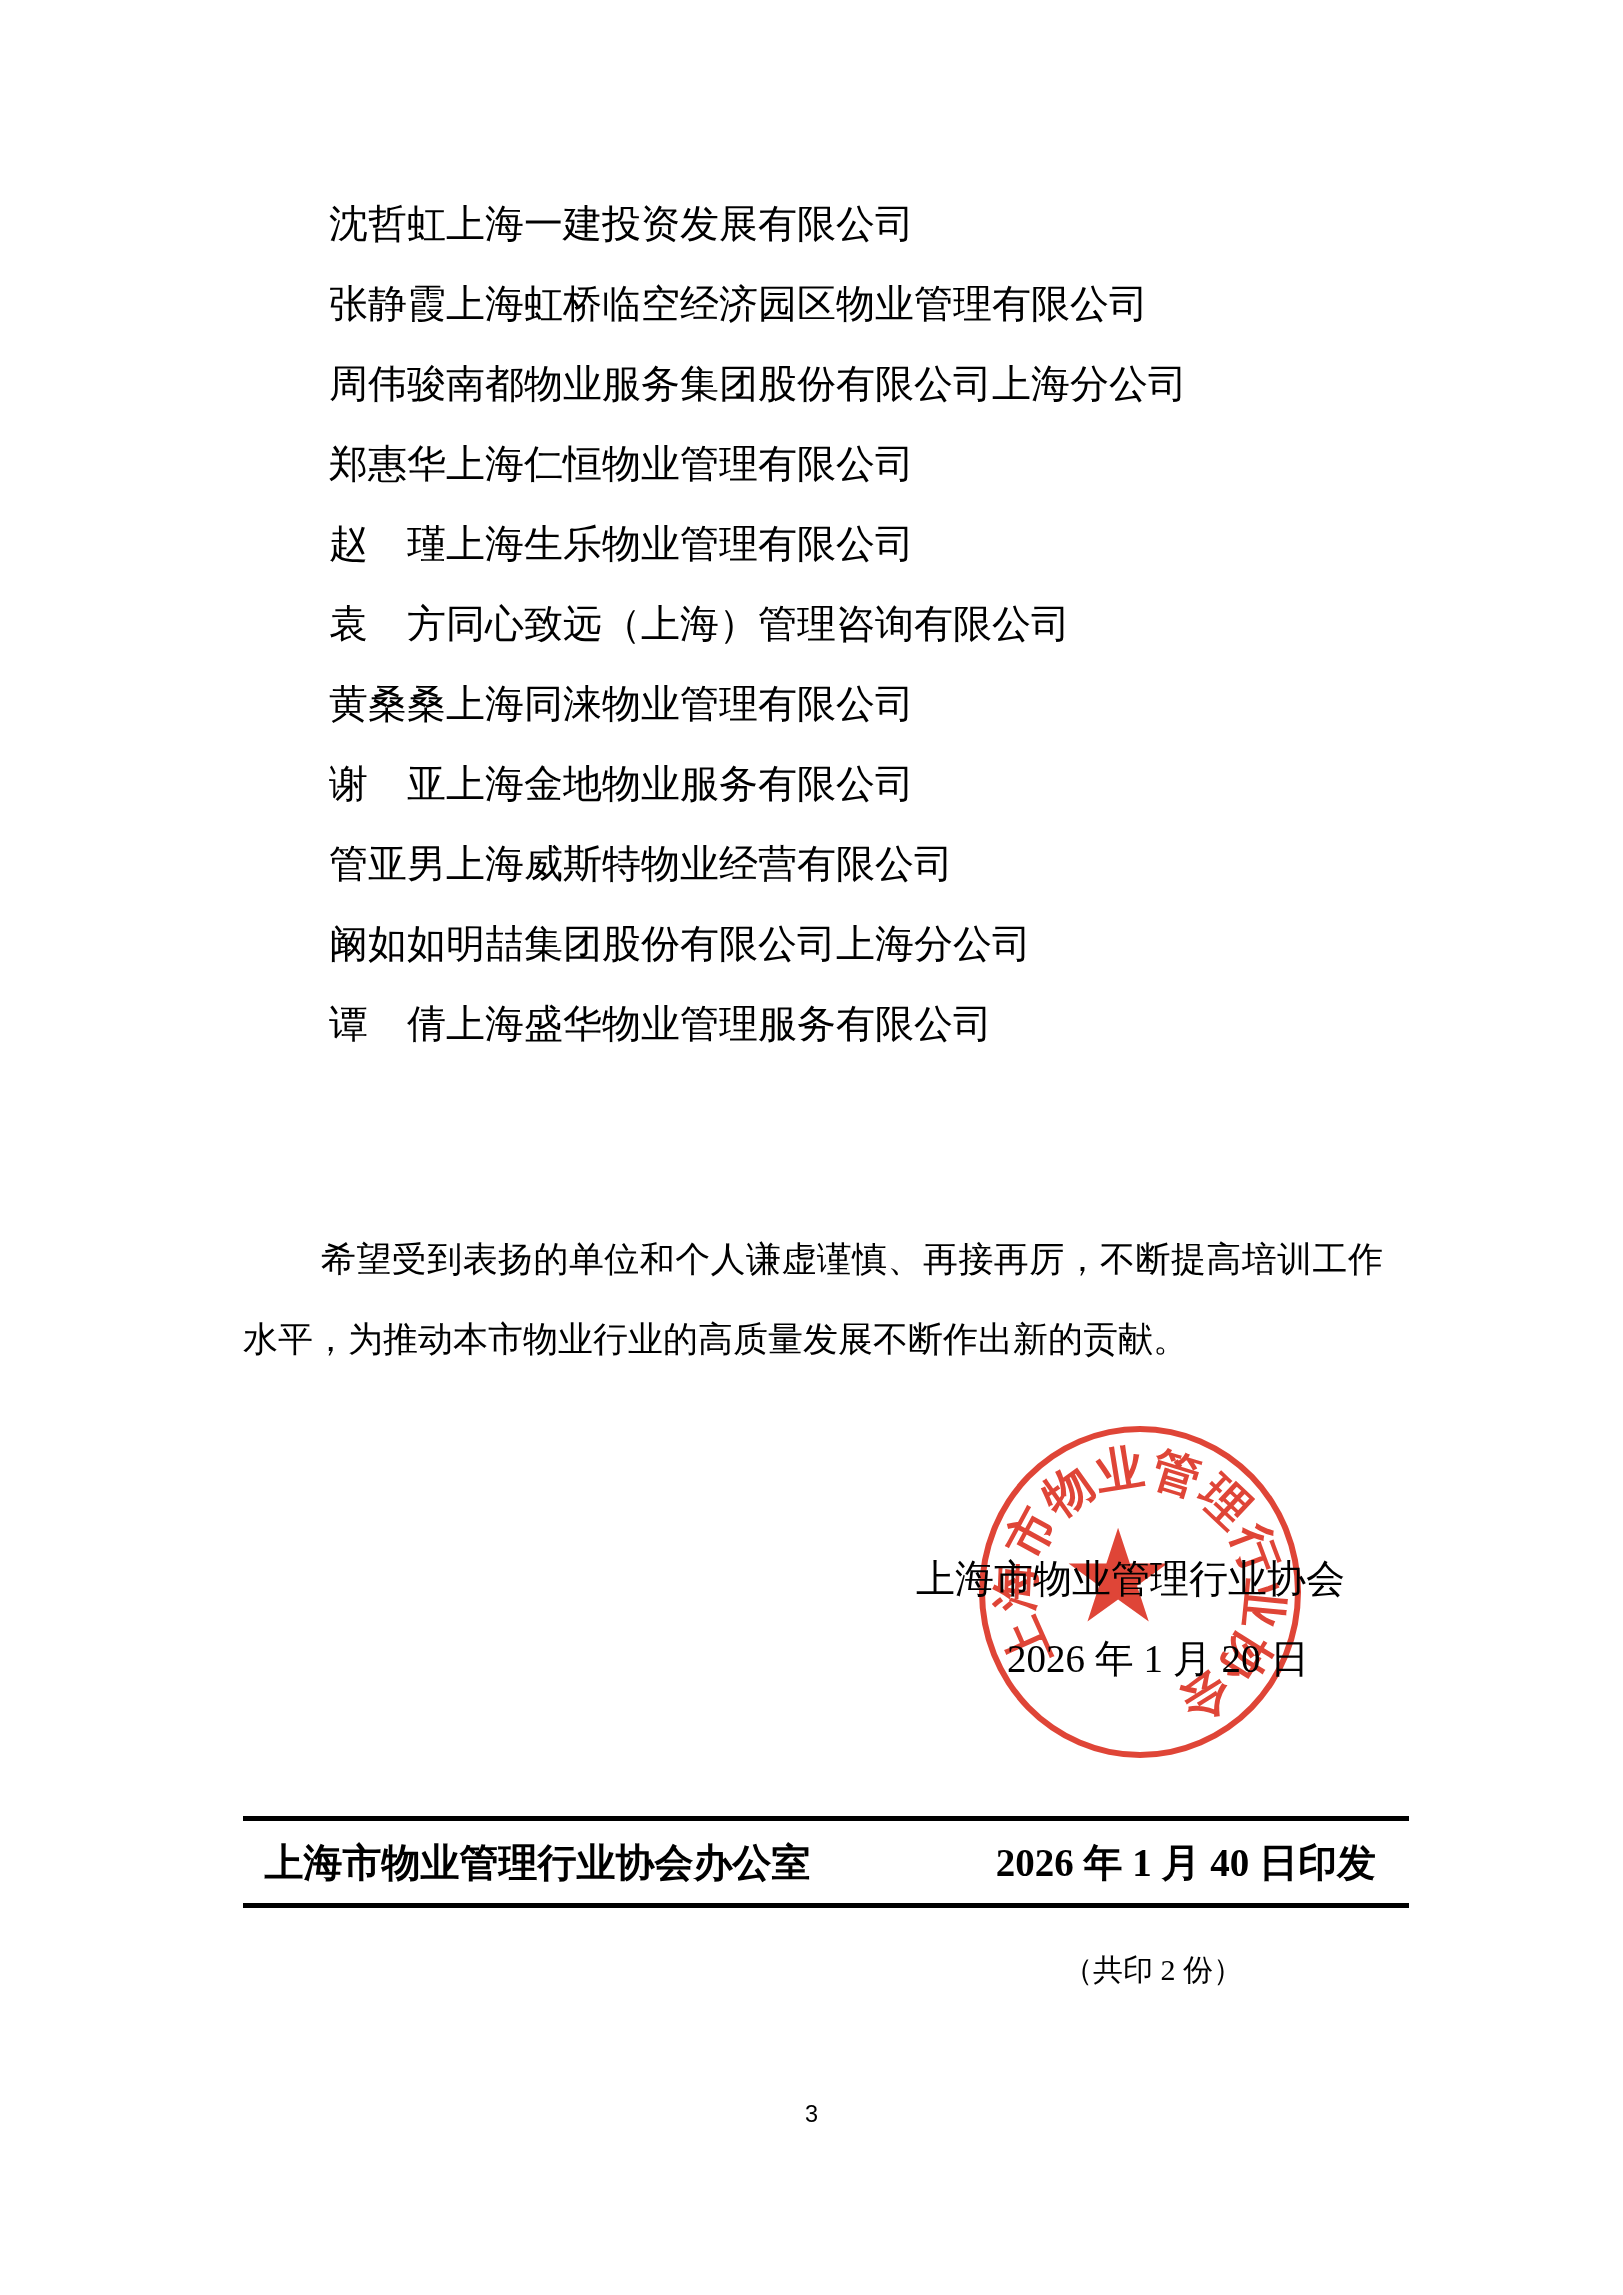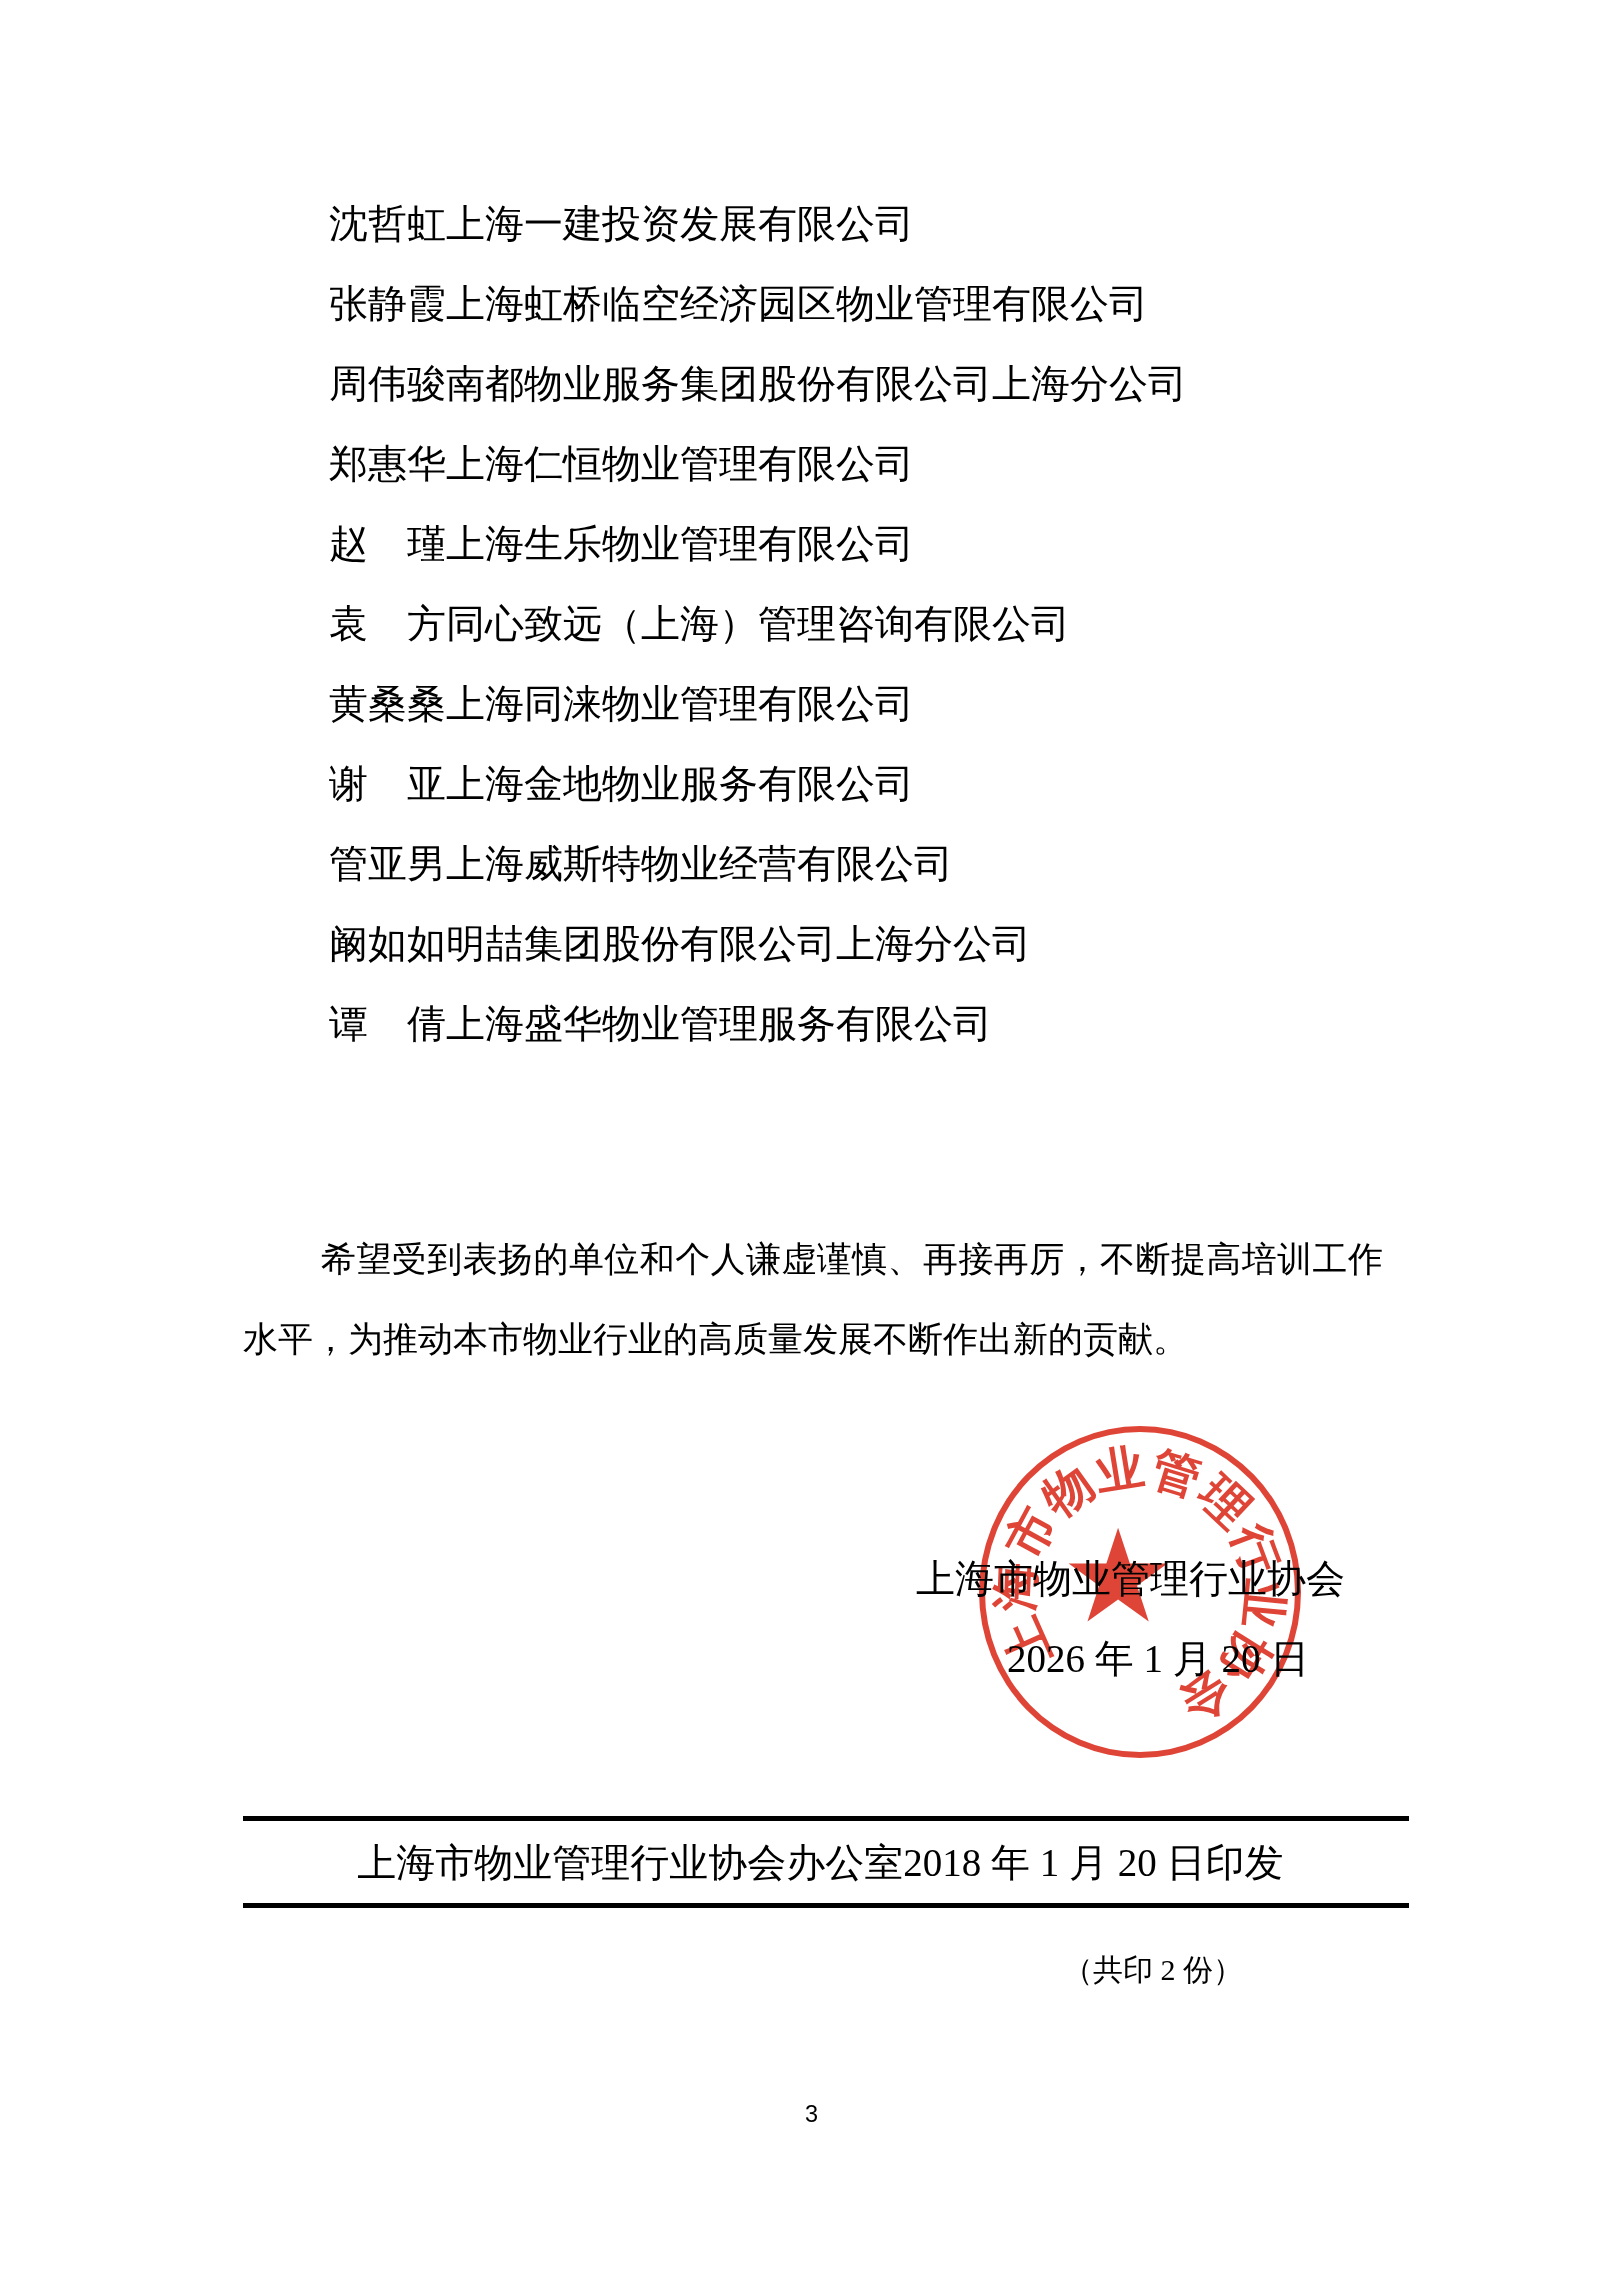--- a/index.html
+++ b/index.html
@@ -120,24 +120,25 @@
   .rule-bottom { top: 1903px; }
   .footer-row {
     position: absolute;
     left: 243px;
     top: 1823px;
     width: 1166px;
     height: 80px;
     line-height: 80px;
     font-size: 39px;
     display: flex;
-    justify-content: center;
+    justify-content: space-between;
     padding-left: 21.5px;
     padding-right: 33px;
     white-space: nowrap;
+    font-weight: bold;
   }
   .copies-note {
     position: absolute;
     left: 1063px;
     top: 1930px;
     font-size: 30px;
     line-height: 80px;
     white-space: nowrap;
   }
 
@@ -193,21 +194,21 @@
         <span class="seal-char" style="left: 284px; top: 178px; transform: translate(-50%, -50%) rotate(95.6deg);">业</span>
         <span class="seal-char" style="left: 266px; top: 231px; transform: translate(-50%, -50%) rotate(121.8deg);">协</span>
         <span class="seal-char" style="left: 227px; top: 271px; transform: translate(-50%, -50%) rotate(148deg);">会</span>
       </div>
   </div>
 
   <div class="footer-rule rule-top"></div>
 
   <div class="footer-row">
     <span>上海市物业管理行业协会办公室</span>
-    <span>2018 年 1 月 20 日印发</span>
+    <span>2026 年 1 月 40 日印发</span>
   </div>
 
   <div class="footer-rule rule-bottom"></div>
 
   <div class="copies-note">（共印 2 份）</div>
 
   <div class="page-number">3</div>
 
 </div>
 

